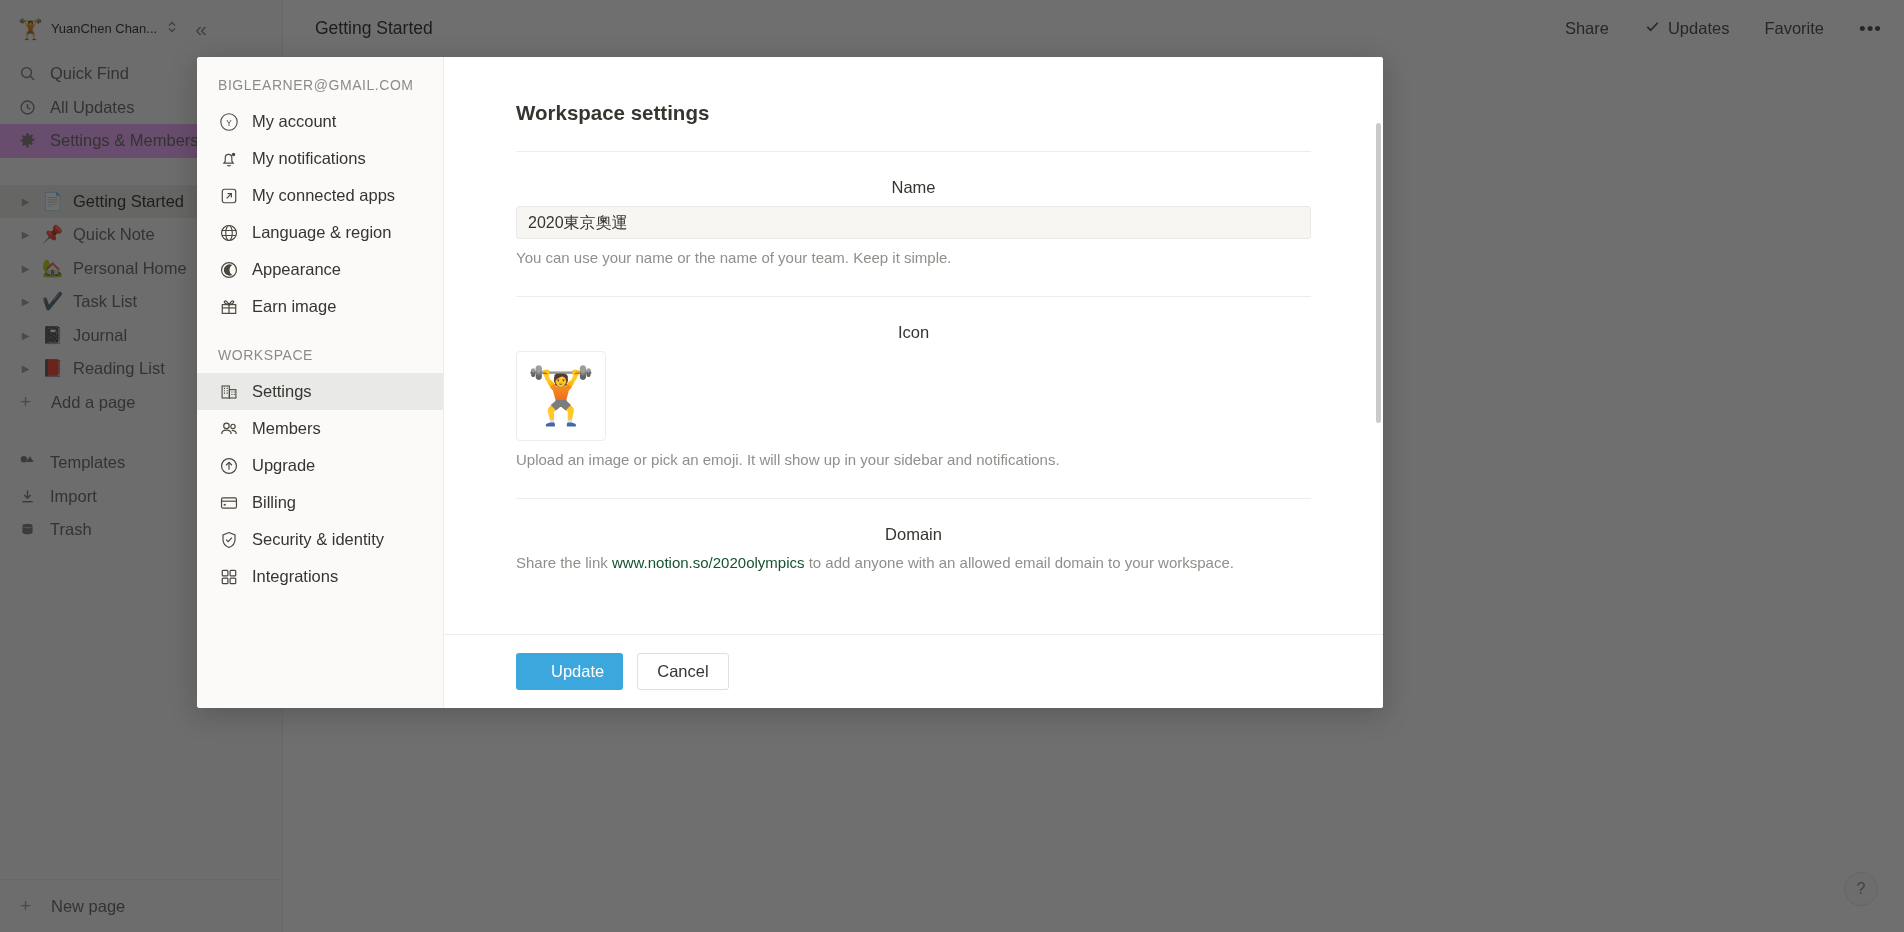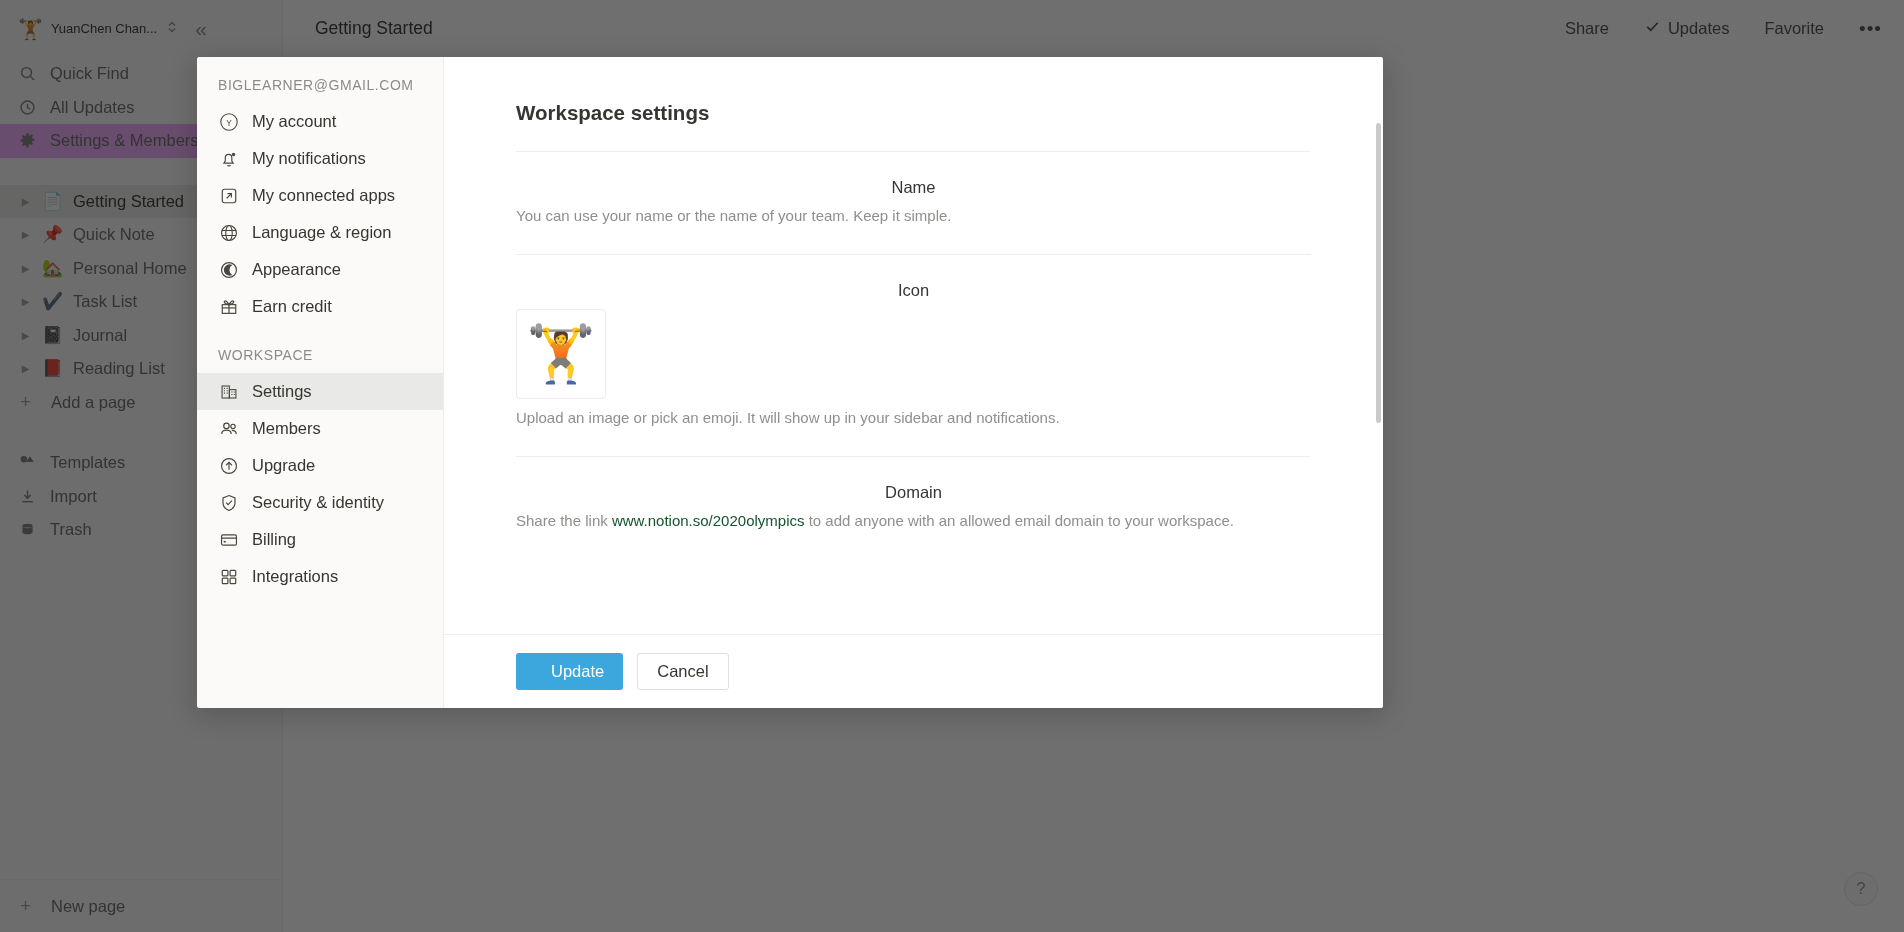--- a/index.html
+++ b/index.html
@@ -397,21 +397,21 @@
       <div class="menu-item">
         <span class="mico">
           <svg width="20" height="20" viewBox="0 0 22 22" fill="none" stroke="currentColor" stroke-width="1.3">
             <rect x="3.6" y="8.4" width="14.8" height="9.6"></rect>
             <path d="M11 8.4V18"></path>
               <path d="M3.6 12h14.8"></path>
             <path d="M11 8.4C9.4 5.6 7.6 3.6 6.2 4.6c-1.3 1 .4 2.9 4.8 3.8z"></path>
             <path d="M11 8.4c1.6-2.8 3.4-4.8 4.8-3.8 1.3 1-.4 2.9-4.8 3.8z"></path>
           </svg>
         </span>
-        <span>Earn credit</span>
+        <span>Earn image</span>
       </div>
 
       <div class="menu-gap"></div>
       <div class="menu-section-title">WORKSPACE</div>
 
       <div class="menu-item active">
         <span class="mico">
           <svg width="20" height="20" viewBox="0 0 22 22" fill="none" stroke="currentColor" stroke-width="1.2">
             <rect x="3.4" y="4.4" width="8" height="13.2"></rect>
             <rect x="11.4" y="8.4" width="7.2" height="9.2"></rect>
@@ -440,36 +440,36 @@
             <path d="M11 15.2V7"></path>
               <path d="M7.8 10.2L11 7l3.2 3.2"></path>
           </svg>
         </span>
         <span>Upgrade</span>
       </div>
 
       <div class="menu-item">
         <span class="mico">
           <svg width="20" height="20" viewBox="0 0 22 22" fill="none" stroke="currentColor" stroke-width="1.3">
-            <path d="M11 2.8l6.6 2.6v5.2c0 4-2.8 7-6.6 8.6-3.8-1.6-6.6-4.6-6.6-8.6V5.4z"></path>
-            <path d="M7.8 10.6l2.2 2.2 4.2-4.4"></path>
-          </svg>
-        </span>
-        <span>Security &amp; identity</span>
-      </div>
-
-      <div class="menu-item">
-        <span class="mico">
-          <svg width="20" height="20" viewBox="0 0 22 22" fill="none" stroke="currentColor" stroke-width="1.3">
             <rect x="2.8" y="5.4" width="16.4" height="11.2" rx="1.6"></rect>
             <path d="M2.8 9h16.4"></path>
             <rect x="5.2" y="12" width="2.2" height="1.8" fill="currentColor" stroke="none"></rect>
           </svg>
         </span>
         <span>Billing</span>
+      </div>
+
+      <div class="menu-item">
+        <span class="mico">
+          <svg width="20" height="20" viewBox="0 0 22 22" fill="none" stroke="currentColor" stroke-width="1.3">
+            <path d="M11 2.8l6.6 2.6v5.2c0 4-2.8 7-6.6 8.6-3.8-1.6-6.6-4.6-6.6-8.6V5.4z"></path>
+            <path d="M7.8 10.6l2.2 2.2 4.2-4.4"></path>
+          </svg>
+        </span>
+        <span>Security &amp; identity</span>
       </div>
 
       <div class="menu-item">
         <span class="mico">
           <svg width="20" height="20" viewBox="0 0 22 22" fill="none" stroke="currentColor" stroke-width="1.35">
             <rect x="3.6" y="3.6" width="6.2" height="6.2" rx="1"></rect>
             <rect x="12.2" y="3.6" width="6.2" height="6.2" rx="1"></rect>
             <rect x="3.6" y="12.2" width="6.2" height="6.2" rx="1"></rect>
             <rect x="12.2" y="12.2" width="6.2" height="6.2" rx="1"></rect>
           </svg>
@@ -479,20 +479,21 @@
     </div>
 
     <div class="modal-content">
       <div class="scroll-area">
 
         <div class="content-h1">Workspace settings</div>
         <div class="hr"></div>
 
         <div>
           <div class="field-label">Name</div>
+          <div class="text-input">2020東京奧運</div>
           <div class="hint">You can use your name or the name of your team. Keep it simple.</div>
         </div>
 
         <div class="section-space"></div>
         <div class="hr"></div>
 
         <div>
           <div class="field-label">Icon</div>
           <div class="icon-box">
             <span>🏋️</span>

